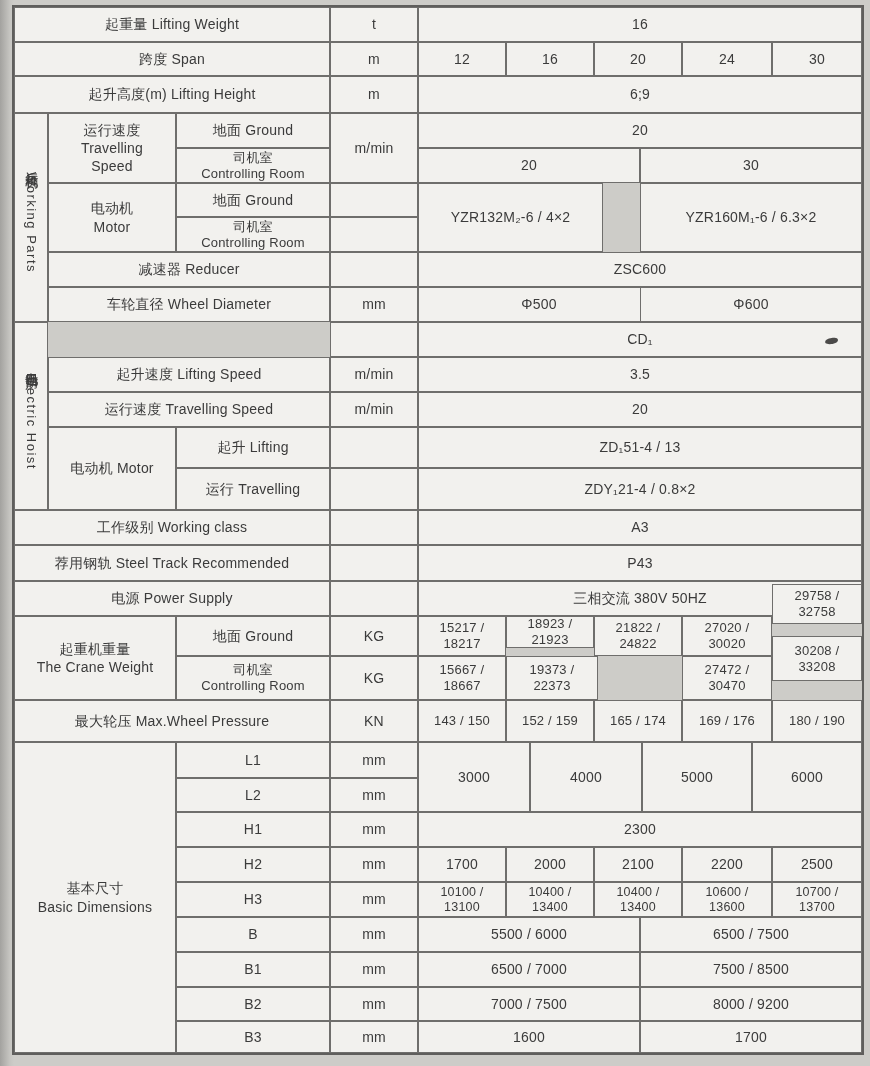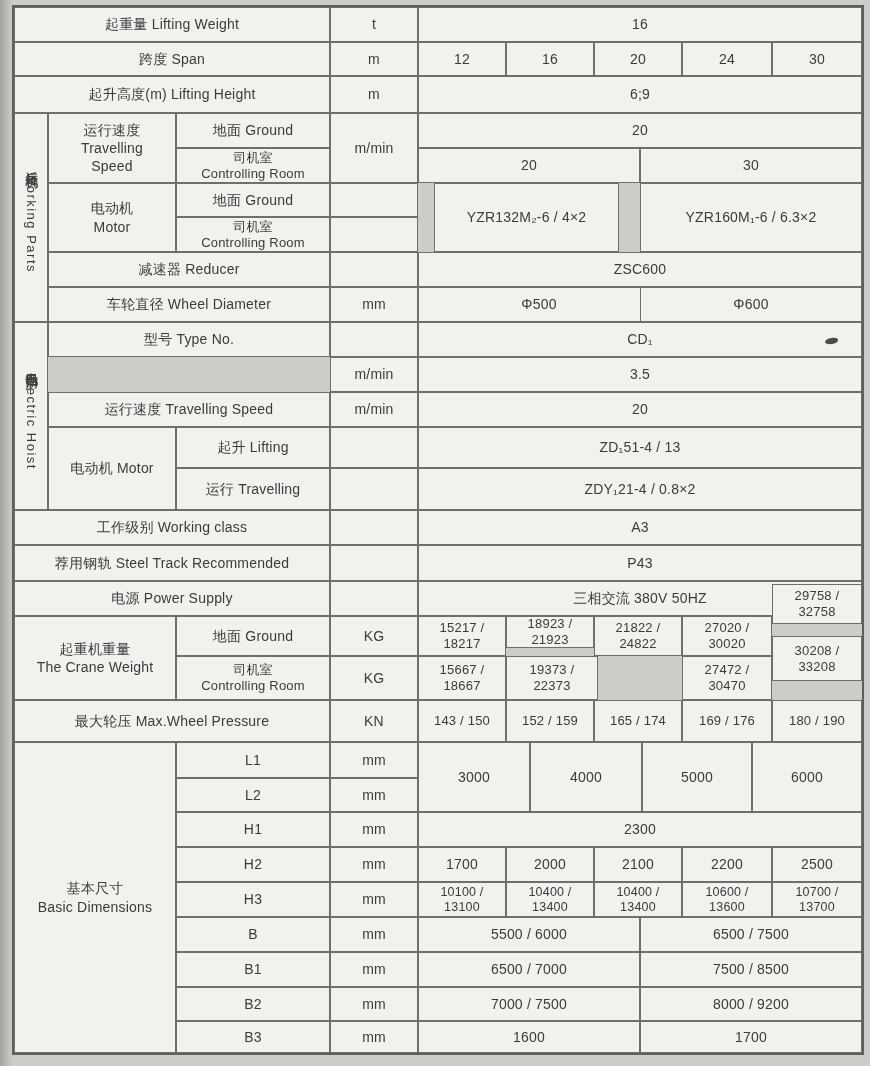--- a/index.html
+++ b/index.html
@@ -64,38 +64,38 @@
   <div class="c" style="left:418px;top:148px;width:222px;height:35px">20</div>
   <div class="c" style="left:640px;top:148px;width:222px;height:35px">30</div>
 
   <div class="c" style="left:48px;top:183px;width:128px;height:69px">电动机
 Motor</div>
   <div class="c" style="left:176px;top:183px;width:154px;height:34px">地面 Ground</div>
   <div class="c fs13" style="left:176px;top:217px;width:154px;height:35px">司机室
 Controlling Room</div>
   <div class="c" style="left:330px;top:183px;width:88px;height:34px"></div>
   <div class="c" style="left:330px;top:217px;width:88px;height:35px"></div>
-  <div class="c" style="left:434px;top:183px;width:185px;height:69px">YZR132M₂-6 / 4×2</div>
+  <div class="c" style="left:418px;top:183px;width:185px;height:69px">YZR132M₂-6 / 4×2</div>
   <div class="c" style="left:640px;top:183px;width:222px;height:69px">YZR160M₁-6 / 6.3×2</div>
 
   <div class="c" style="left:48px;top:252px;width:282px;height:35px">减速器 Reducer</div>
   <div class="c" style="left:330px;top:252px;width:88px;height:35px"></div>
   <div class="c" style="left:418px;top:252px;width:444px;height:35px">ZSC600</div>
 
   <div class="c" style="left:48px;top:287px;width:282px;height:35px">车轮直径 Wheel Diameter</div>
   <div class="c" style="left:330px;top:287px;width:88px;height:35px">mm</div>
   <div class="c" style="left:418px;top:287px;width:242px;height:35px">Φ500</div>
   <div class="c" style="left:640px;top:287px;width:222px;height:35px">Φ600</div>
 
   <div class="c vert" style="left:14px;top:322px;width:34px;height:188px">电动葫芦  Electric Hoist</div>
 
-  <div class="c" style="left:48px;top:322px;width:282px;height:35px">型号 Type No.</div>
   <div class="c" style="left:330px;top:322px;width:88px;height:35px"></div>
   <div class="c" style="left:418px;top:322px;width:444px;height:35px">CD₁</div>
 
+  <div class="c" style="left:48px;top:357px;width:282px;height:35px">起升速度 Lifting Speed</div>
   <div class="c" style="left:330px;top:357px;width:88px;height:35px">m/min</div>
   <div class="c" style="left:418px;top:357px;width:444px;height:35px">3.5</div>
 
   <div class="c" style="left:48px;top:392px;width:282px;height:35px">运行速度 Travelling Speed</div>
   <div class="c" style="left:330px;top:392px;width:88px;height:35px">m/min</div>
   <div class="c" style="left:418px;top:392px;width:444px;height:35px">20</div>
 
   <div class="c" style="left:48px;top:427px;width:128px;height:83px">电动机 Motor</div>
   <div class="c" style="left:176px;top:427px;width:154px;height:41px">起升 Lifting</div>
   <div class="c" style="left:330px;top:427px;width:88px;height:41px"></div>

